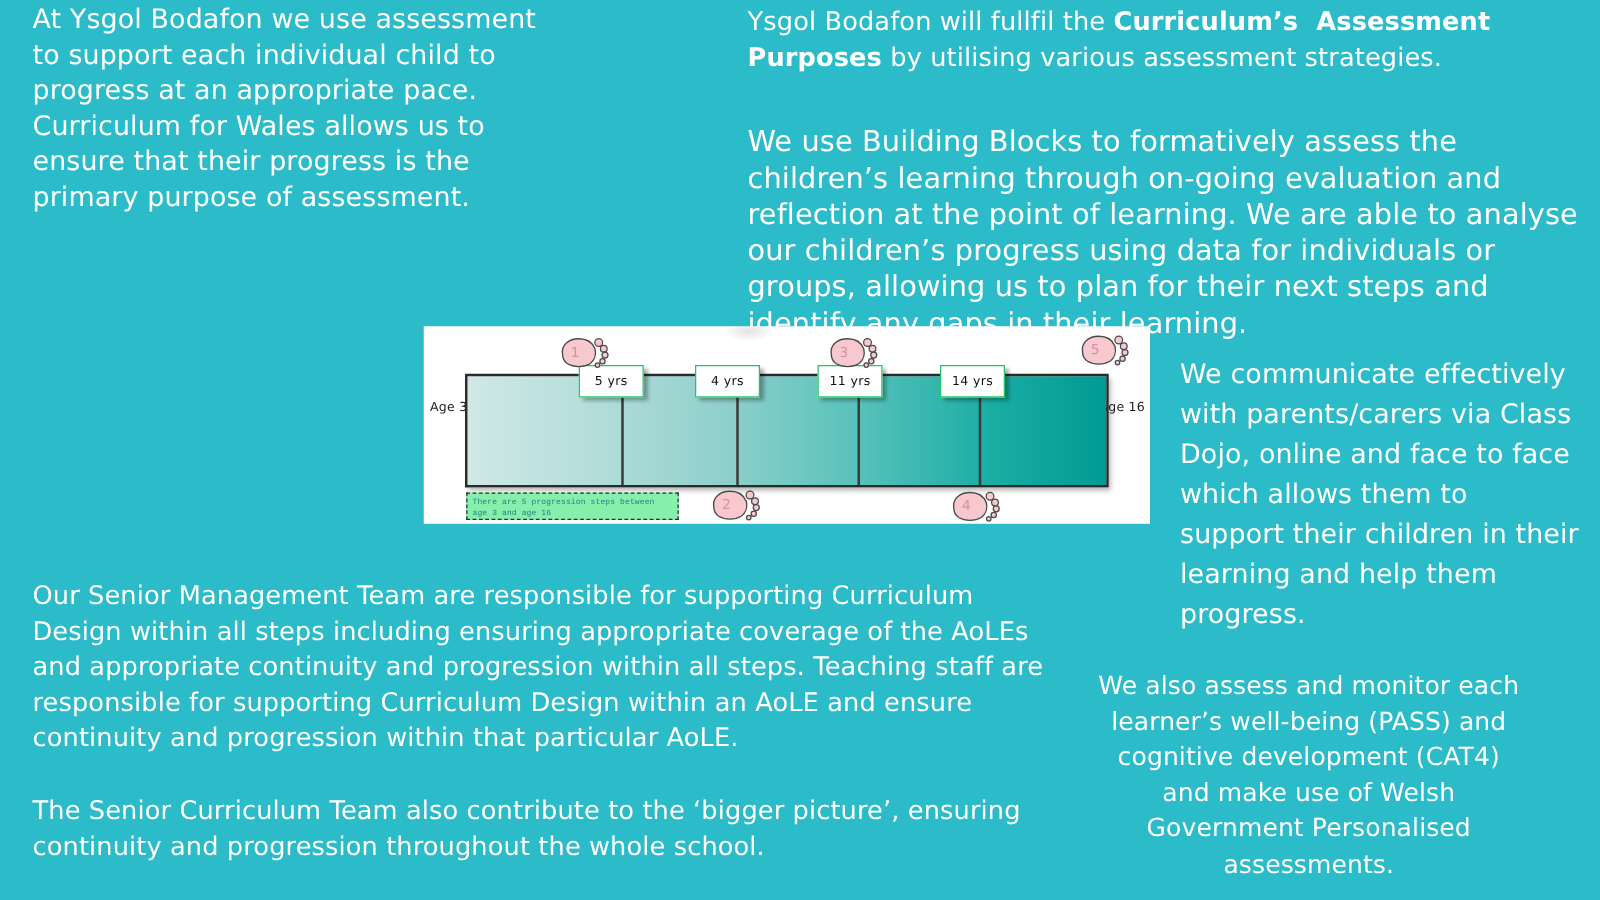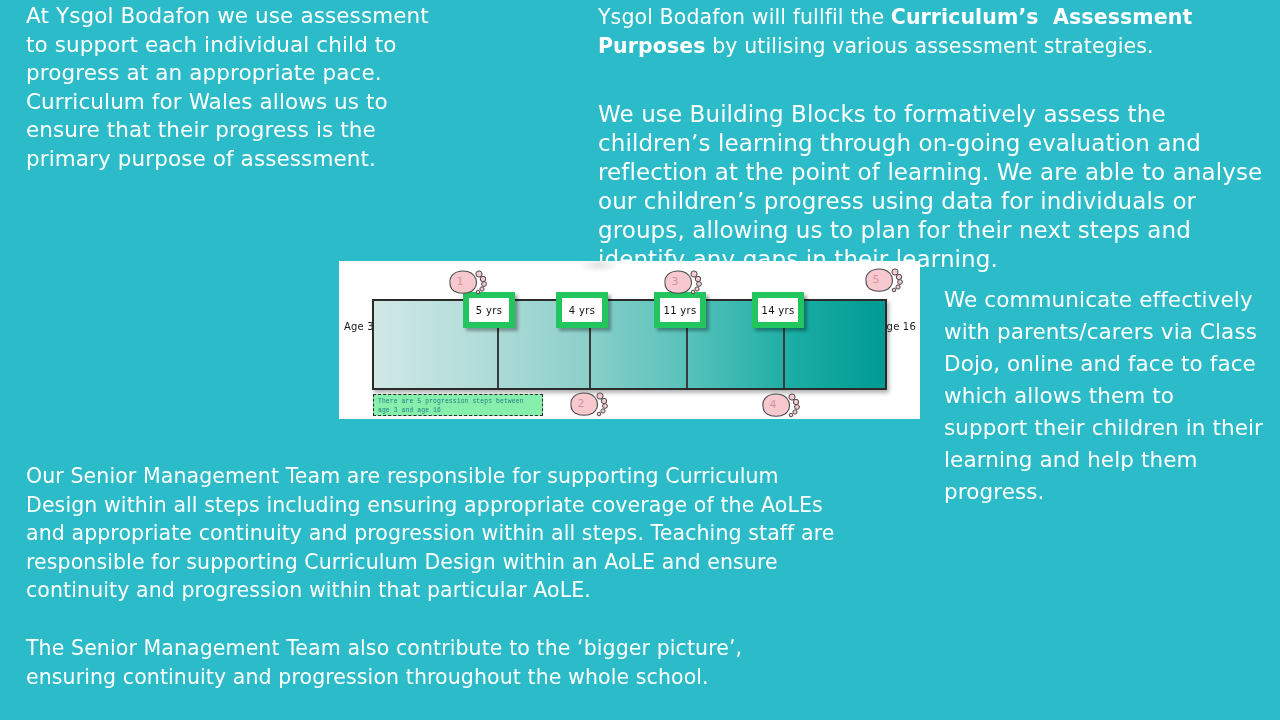--- a/index.html
+++ b/index.html
@@ -116,29 +116,29 @@
   .divider {
     position: absolute;
     top: 0;
     bottom: 0;
     width: 2px;
     background: #3a3a3a;
   }
   .age-chip {
     position: absolute;
     background: #ffffff;
-    border: 6px solid #22c55e;
+    border: 1px solid #22c55e;
     box-sizing: border-box;
     font-family: "DejaVu Sans", sans-serif;
     font-size: 10px;
     color: #111111;
     display: flex;
     align-items: center;
     justify-content: center;
-    height: 36px;
+    height: 26px;
     width: 52px;
     top: 31px;
     box-shadow: 3px 3px 3px rgba(0,0,0,.33);
     letter-spacing: .3px;
   }
 
   
   #progression-note {
     position: absolute;
     left: 34px;
@@ -193,28 +193,29 @@
 </head>
 <body>
 
 <div class="slide">
 
   <div class="txt" id="para-intro">At Ysgol Bodafon we use assessment to support each individual child to progress at an appropriate pace. Curriculum for Wales allows us to ensure that their progress is the primary purpose of assessment.</div>
 
 
   <div class="txt" id="para-smt-roles">Our Senior Management Team are responsible for supporting Curriculum Design within all steps including ensuring appropriate coverage of the AoLEs and appropriate continuity and progression within all steps. Teaching staff are responsible for supporting Curriculum Design within an AoLE and ensure continuity and progression within that particular AoLE.</div>
 
-  <div class="txt" id="para-smt-bigger">The Senior Management Team also contribute to the ‘bigger picture’, ensuring continuity and progression throughout the whole school.</div>
+  <div class="txt" id="para-smt-bigger">The Senior Curriculum Team also contribute to the ‘bigger picture’, ensuring continuity and progression throughout the whole school.</div>
 
   <div class="txt" id="para-purposes"><span>Ysgol Bodafon will fullfil the </span><b>Curriculum’s  Assessment Purposes</b><span> by utilising various assessment strategies.</span></div>
 
   <div class="txt" id="para-building-blocks">We use Building Blocks to formatively assess the children’s learning through on-going evaluation and reflection at the point of learning. We are able to analyse our children’s progress using data for individuals or groups, allowing us to plan for their next steps and identify any gaps in their learning.</div>
 
   <div class="txt" id="para-communicate">We communicate effectively with parents/carers via Class Dojo, online and face to face which allows them to support their children in their learning and help them progress.</div>
 
+  <div class="txt" id="para-wellbeing">We also assess and monitor each learner’s well-being (PASS) and cognitive development (CAT4) and make use of Welsh Government Personalised assessments.</div>
 
   <div id="progression-diagram">
     <div class="diagram-inner">
 
       <div id="scan-smudge"></div>
 
       <div class="age-label" id="age-start">Age
 3</div>
 
       <div class="age-label" id="age-end">Age

